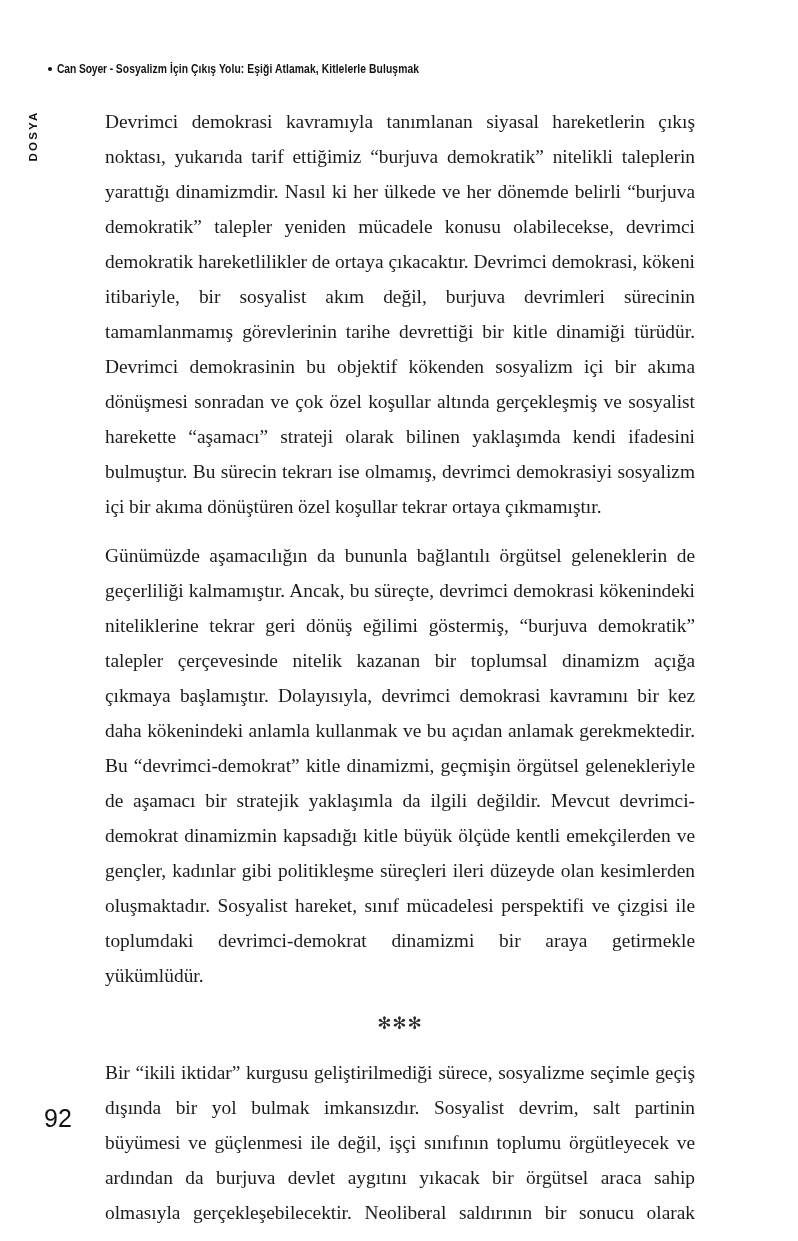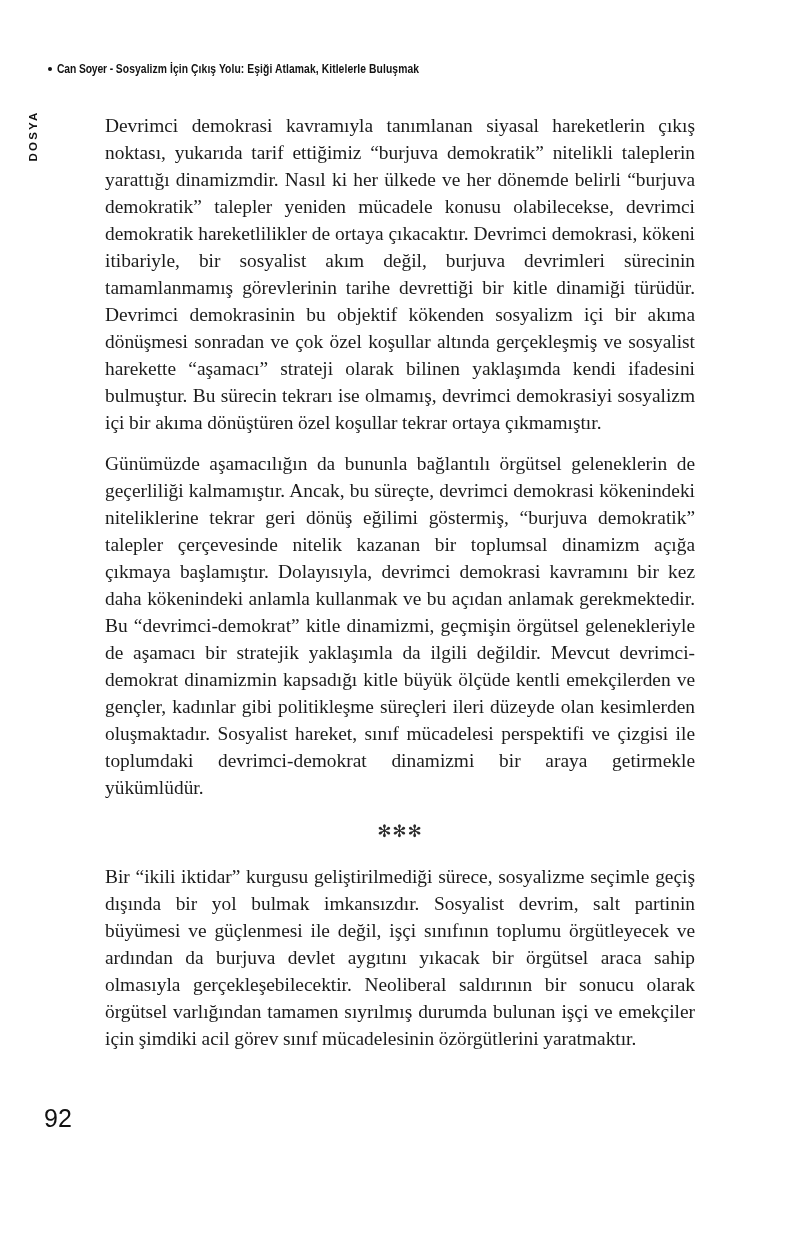--- a/index.html
+++ b/index.html
@@ -80,23 +80,23 @@
   }
 
   
   .column {
     position: absolute;
     left: 105px;
     top: 100px;
     width: 590px;
   }
   p.body {
-    margin: 12px 0 14px 0;
+    margin: 4px 0 14px 0;
     font-size: 19.4px;
-    line-height: 27px;
+    line-height: 35px;
     text-align: justify;
     text-justify: inter-word;
     hyphens: manual;
     word-spacing: -0.2px;
     color: #1c1c1c;
   }
   p.body:last-child { margin-bottom: 0; }
 
   .sep-stars {
     margin: 20px 0 22px 0;

